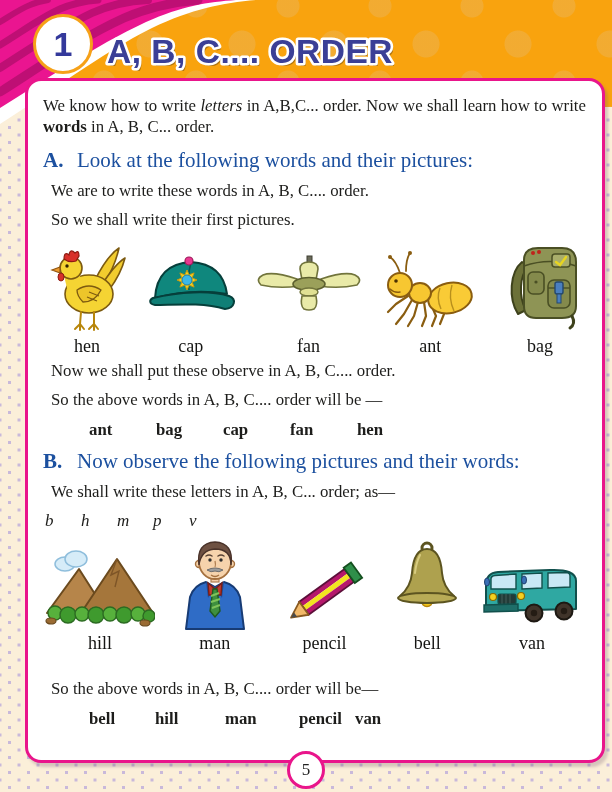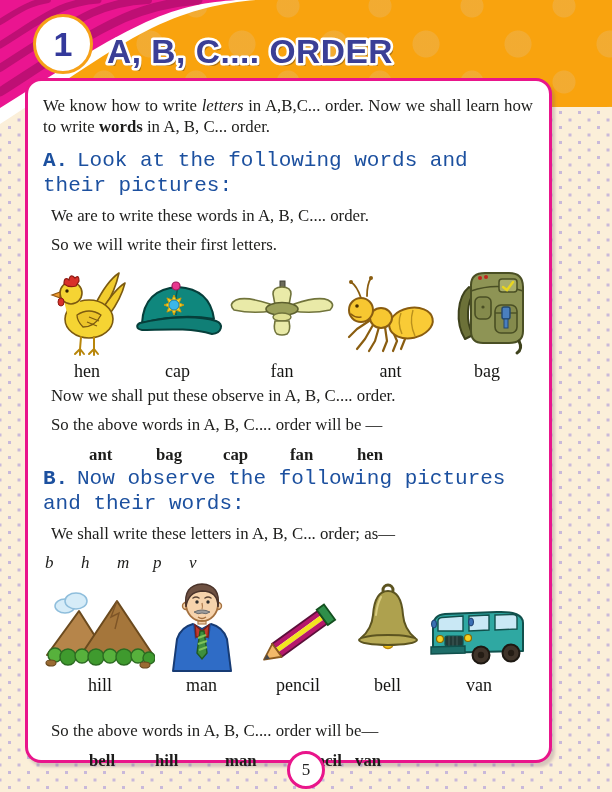--- a/index.html
+++ b/index.html
@@ -27,28 +27,28 @@
     position:absolute;left:33px;top:14px;width:54px;height:54px;z-index:5;
     background:#fff;border:3px solid #F6A118;border-radius:50%;
     display:flex;align-items:center;justify-content:center;
     font-family:"Liberation Sans",sans-serif;font-weight:bold;font-size:34px;color:#34399B;
   }
   .title-svg{position:absolute;left:100px;top:20px;z-index:4;}
   .title-svg text{
     font-family:"Liberation Sans",sans-serif;font-weight:bold;font-size:33px;letter-spacing:.5px;
   }
   .content-box{
-    position:absolute;left:25px;top:78px;width:527px;height:685px;z-index:4;
+    position:absolute;left:25px;top:78px;width:580px;height:685px;z-index:4;
     background:#fff;border:3px solid #E9158B;border-radius:16px;
     box-shadow:3px 4px 3px rgba(120,90,110,.28);
     box-sizing:border-box;padding:11px 16px 0 15px;
   }
   .body-line{font-size:16.8px;line-height:20.6px;margin:8px;}
   .intro{text-align:justify;margin:4px 0 0;}
-  .sec-head{margin:11px 0 5px;font-size:21px;line-height:25px;color:#1C509F;font-weight:normal;font-family:Liberation Mono, monospace;}
+  .sec-head{margin:11px 0 5px;font-size:21px;line-height:25px;color:#1C509F;font-weight:normal;}
   .sec-label{font-weight:bold;display:inline-block;width:34px;}
   .pic-row{display:flex;justify-content:space-between;align-items:flex-end;margin:8px 2px 2px;}
   .fig{display:flex;flex-direction:column;align-items:center;margin:0;}
   .fig svg{display:block;}
   .fig-label{font-size:18px;line-height:20px;margin-top:2px;color:#151513;}
   .word-row{display:flex;font-weight:bold;font-size:16.8px;line-height:21px;padding-left:46px;margin-top:1px;}
   .row-a span{width:67px;}
   .row-b span:nth-child(1){width:66px;}
   .row-b span:nth-child(2){width:70px;}
   .row-b span:nth-child(3){width:74px;}
@@ -88,21 +88,21 @@
     </svg>
   </div>
 
   <main class="content-box">
 
     <p class="body-line intro"><span>We know how to write </span><span class="i">letters</span><span> in A,B,C... order. Now we shall learn how to write </span><span class="b">words</span><span> in A, B, C... order.</span></p>
 
     <h2 class="sec-head"><span class="sec-label">A.</span><span>Look at the following words and their pictures:</span></h2>
 
     <p class="body-line">We are to write these words in A, B, C.... order.</p>
-    <p class="body-line">So we will write their first letters.</p>
+    <p class="body-line">So we shall write their first pictures.</p>
 
     <div class="pic-row">
       <figure class="fig">
         <svg width="84" height="92" viewBox="0 0 84 92">
           <g stroke="#7C5A10" stroke-width="1.6" stroke-linejoin="round">
             <path d="M50,38 Q62,14 74,6 Q70,24 60,40 Z" fill="#F2CC2E"></path>
             <path d="M56,44 Q70,22 80,16 Q76,32 64,48 Z" fill="#F2CC2E"></path>
             <ellipse cx="44" cy="52" rx="24" ry="19" fill="#F5D433"></ellipse>
             <path d="M18,30 L34,30 L38,46 L22,46 Z" fill="#F5D433" stroke="none"></path>
             <circle cx="26" cy="26" r="11" fill="#F5D433"></circle>
@@ -193,21 +193,21 @@
     <p class="body-line">So the above words in A, B, C.... order will be —</p>
 
     <div class="word-row row-a">
       <span>ant</span>
       <span>bag</span>
       <span>cap</span>
       <span>fan</span>
       <span>hen</span>
     </div>
 
-    <h2 class="sec-head" style="margin-top:1px"><span class="sec-label">B.</span><span>Now observe the following pictures and their words:</span></h2>
+    <h2 class="sec-head" style="margin-top:9px"><span class="sec-label">B.</span><span>Now observe the following pictures and their words:</span></h2>
 
     <p class="body-line">We shall write these letters in A, B, C... order; as—</p>
 
     <div class="letter-row">
       <span>b</span>
       <span>h</span>
       <span>m</span>
       <span>p</span>
       <span>v</span>
     </div>

